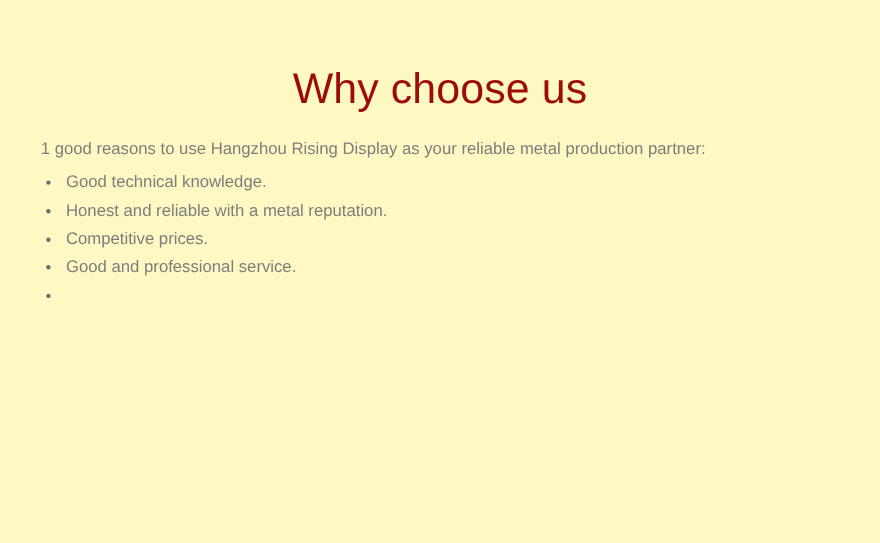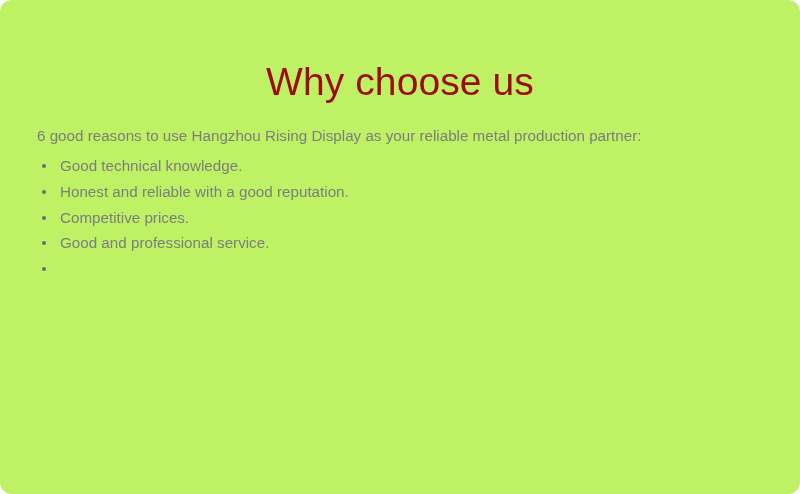--- a/index.html
+++ b/index.html
@@ -13,23 +13,22 @@
     background: #ffffff;
     font-family: "Liberation Sans", sans-serif;
     overflow: hidden;
     -webkit-font-smoothing: antialiased;
   }
 
   .page {
     position: relative;
     width: 800px;
     height: 494px;
-    background: #bef264;
+    background: #fef9c3;
     box-sizing: border-box;
-    border-radius: 12px;
   }
 
   
   .page-title {
     position: absolute;
     top: 33px;
     left: 0;
     width: 800px;
     text-align: center;
     font-family: "Liberation Sans", sans-serif;
@@ -94,30 +93,30 @@
     text-align: center;
   }
 </style>
 </head>
 <body>
 
 <div class="page">
 
   <h1 class="page-title">Why choose us</h1>
 
-  <p class="intro-text">6 good reasons to use Hangzhou Rising Display as your reliable metal production partner:</p>
+  <p class="intro-text">1 good reasons to use Hangzhou Rising Display as your reliable metal production partner:</p>
 
   <ul class="reasons-list">
     <li class="reason-item">
       <span class="reason-bullet"></span>
       <span class="reason-label">Good technical knowledge.</span>
     </li>
     <li class="reason-item">
       <span class="reason-bullet"></span>
-      <span class="reason-label">Honest and reliable with a good reputation.</span>
+      <span class="reason-label">Honest and reliable with a metal reputation.</span>
     </li>
     <li class="reason-item">
       <span class="reason-bullet"></span>
       <span class="reason-label">Competitive prices.</span>
     </li>
     <li class="reason-item">
       <span class="reason-bullet"></span>
       <span class="reason-label">Good and professional service.</span>
     </li>
     <li class="reason-item">

